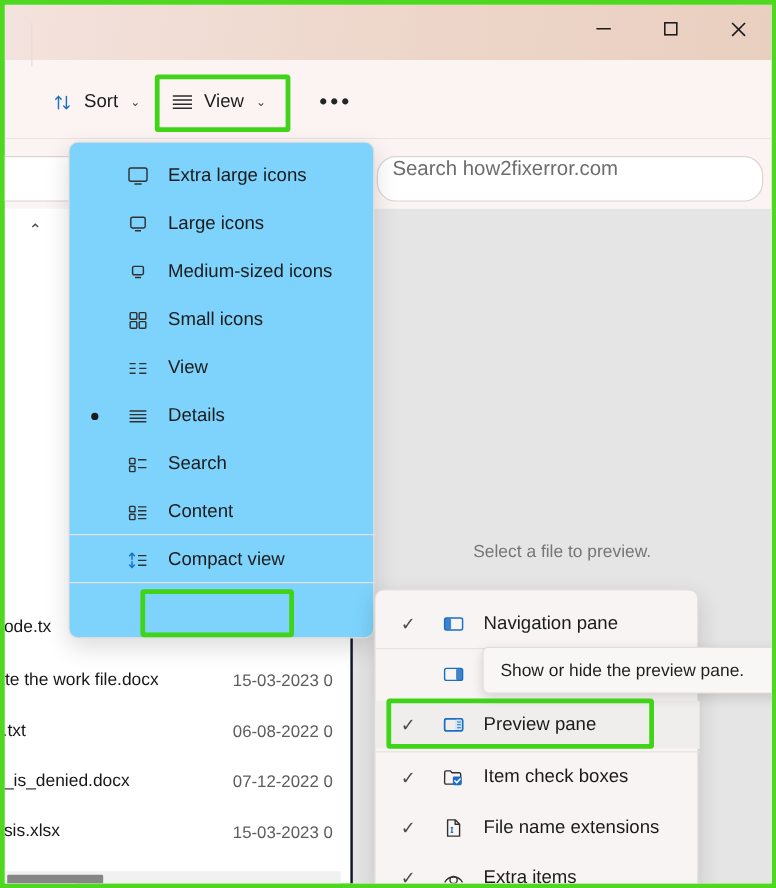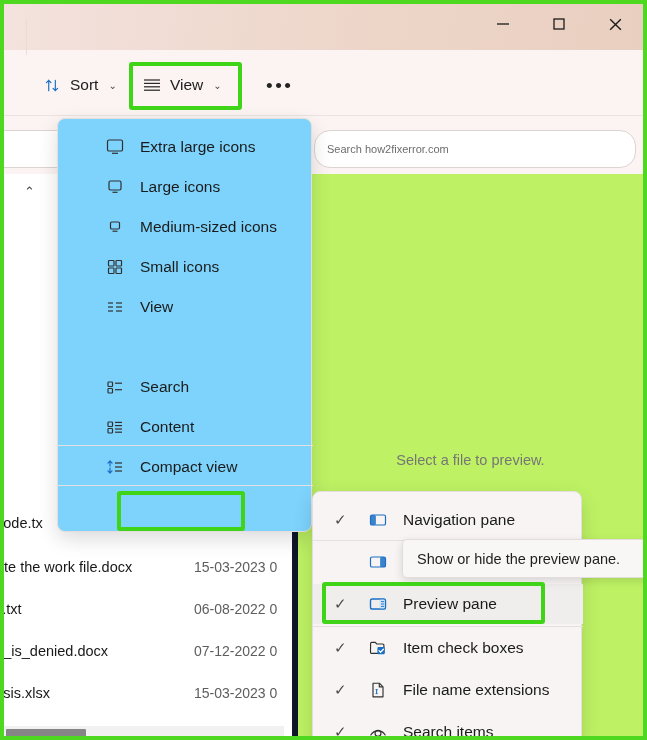--- a/index.html
+++ b/index.html
@@ -70,22 +70,22 @@
   }
   .addrbox {
     position: absolute; left: -60px; top: 126px; width: 120px; height: 38px;
     background: #ffffff; border: 1px solid #dcd4d1; border-radius: 4px;
     display: flex; align-items: center; padding-left: 10px;
     font-size: 15px; color: #1e1e1e; white-space: nowrap; overflow: hidden;
   }
   .searchbox {
     position: absolute; left: 310px; top: 126px; width: 322px; height: 38px;
     background: #ffffff; border: 1px solid #dcd4d1; border-radius: 16px;
-    display: flex; align-items: center; padding-left: 12px;
-    font-size: 11px; color: #6d6d6d;
+    display: flex; padding-left: 12px;
+    font-size: 17px; color: #6d6d6d;
   }
 
   
   .content {
     position: absolute; left: 0; top: 170px; width: 639px; height: 566px;
     background: #ffffff;
   }
   .navpane {
     position: absolute; left: 0; top: 0; width: 60px; height: 566px;
     background: #ffffff;
@@ -113,21 +113,21 @@
     background: #f1f1f1;
   }
   .scrollthumb {
     position: absolute; left: 2px; top: 3px; width: 80px; height: 9px;
     background: #868686; border-radius: 1px;
   }
 
   
   .previewpane {
     position: absolute; left: 288px; top: 0; width: 351px; height: 566px;
-    background: #bef264; border-left: 6px solid #0f172a;
+    background: #e5e5e5; border-left: 2px solid #0f172a;
   }
   .preview-msg {
     position: absolute; left: 0; right: 0; top: 278px;
     text-align: center; font-size: 14.5px; color: #767676;
   }
 
   
   .viewmenu {
     position: absolute; left: 53px; top: 114px; width: 255px; height: 414px;
     background: #7dd3fc; border: 1px solid #e3dedd; border-radius: 8px;
@@ -353,20 +353,34 @@
               <line x1="3" y1="10" x2="8" y2="10"></line>
                 <line x1="11" y1="10" x2="17" y2="10"></line>
               <line x1="3" y1="14" x2="8" y2="14"></line>
                 <line x1="11" y1="14" x2="17" y2="14"></line>
             </g>
           </svg>
         </span>
         <span class="mi-label">View</span>
       </div>
 
+      <div class="mi" style="top:208px;">
+        <span class="bullet" style="top:17px;"></span>
+        <span class="mi-icon">
+          <svg width="20" height="20" viewBox="0 0 20 20">
+            <g stroke="#303030" stroke-width="1.2">
+              <line x1="3" y1="5.5" x2="17" y2="5.5"></line>
+              <line x1="3" y1="8.5" x2="17" y2="8.5"></line>
+              <line x1="3" y1="11.5" x2="17" y2="11.5"></line>
+              <line x1="3" y1="14.5" x2="17" y2="14.5"></line>
+            </g>
+          </svg>
+        </span>
+        <span class="mi-label">Details</span>
+      </div>
 
       <div class="mi" style="top:248px;">
         <span class="mi-icon">
           <svg width="20" height="20" viewBox="0 0 20 20">
             <g fill="none" stroke="#303030" stroke-width="1.2">
               <rect x="3" y="5" width="4.5" height="4.5" rx="0.7"></rect>
               <rect x="3" y="11.5" width="4.5" height="4.5" rx="0.7"></rect>
               <line x1="10" y1="6.2" x2="17" y2="6.2"></line>
               <line x1="10" y1="12.7" x2="17" y2="12.7"></line>
             </g>
@@ -485,21 +499,21 @@
       </div>
 
       <div class="si" style="top:220px;">
         <span class="check">✓</span>
         <span class="si-icon">
           <svg width="20" height="20" viewBox="0 0 20 20">
             <path d="M2.8 13 C6 7.5 14 7.5 17.2 13" fill="none" stroke="#303030" stroke-width="1.15" stroke-linecap="round"></path>
             <circle cx="10" cy="11.3" r="3" fill="none" stroke="#303030" stroke-width="1.15"></circle>
           </svg>
         </span>
-        <span class="si-label">Search items</span>
+        <span class="si-label">Extra items</span>
       </div>
     </div>
 
     <div class="tooltip">
       <span>Show or hide the preview pane.</span>
     </div>
 
     <div class="greenbox gb-view"></div>
     <div class="greenbox gb-show"></div>
     <div class="greenbox gb-preview"></div>

